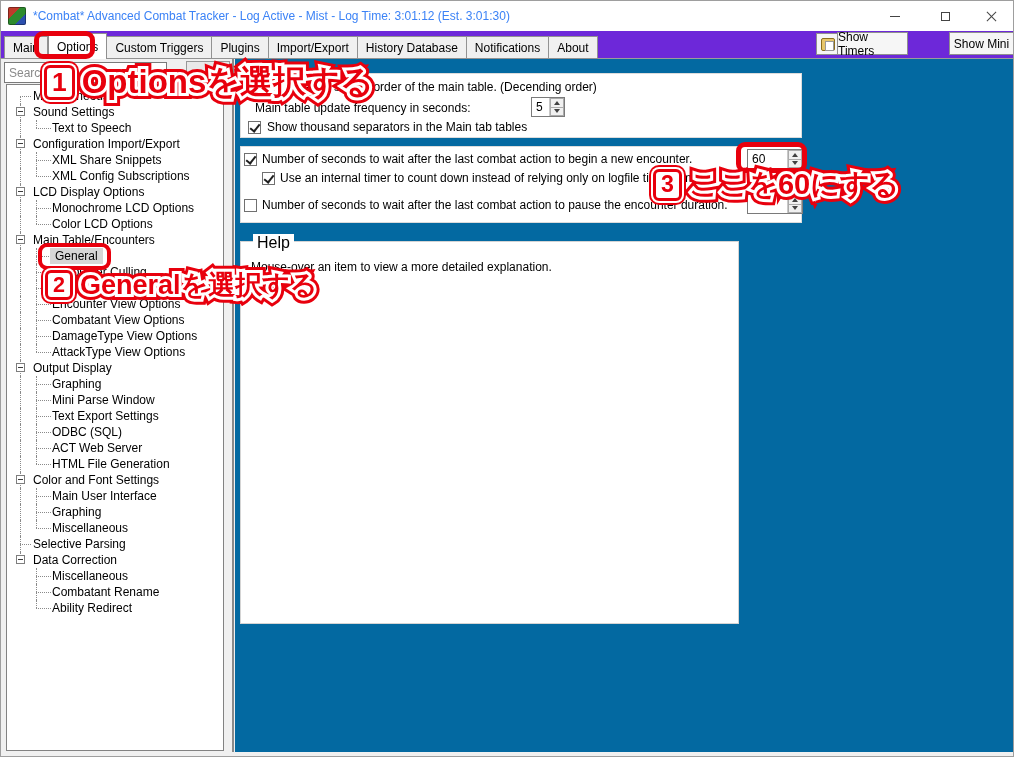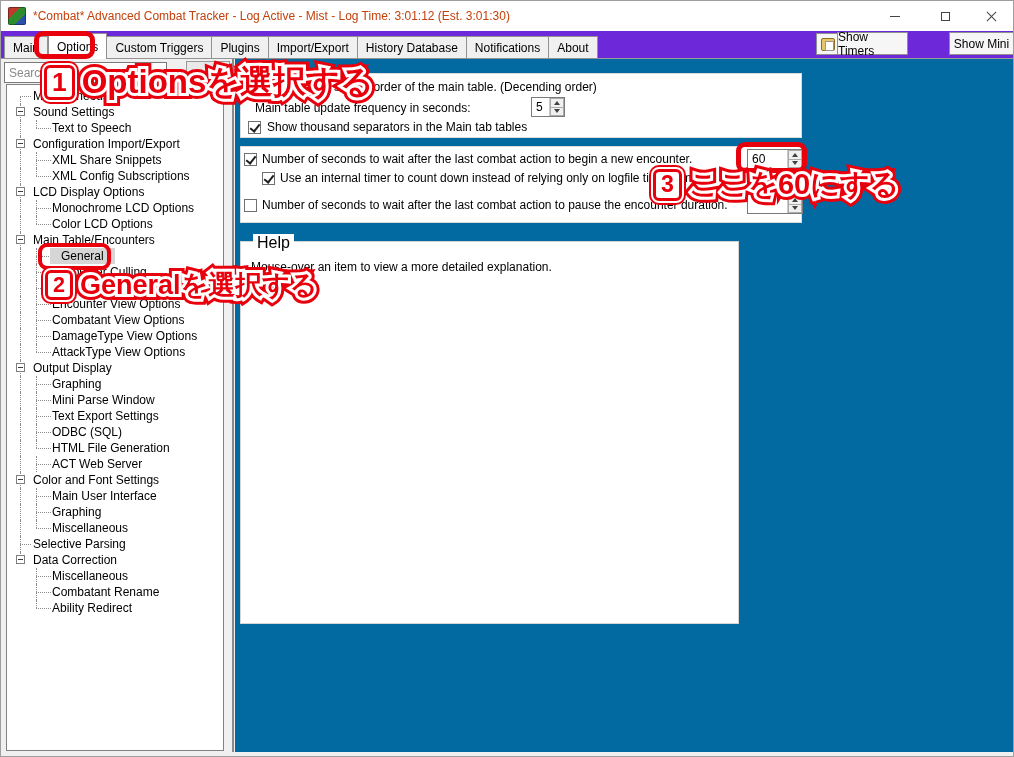--- a/index.html
+++ b/index.html
@@ -7,21 +7,21 @@
   body { font-family: "Liberation Sans", "DejaVu Sans", sans-serif; background:#f0f0f0; }
   :root { --red:#e8000d; }
 
   .window { position:relative; width:1014px; height:757px; background:#fff; border:1px solid #9e9e9e; overflow:hidden; }
 
   
   .titlebar { position:absolute; left:0; top:0; width:100%; height:30px; background:#fff; }
   .appicon { position:absolute; left:7px; top:6px; width:18px; height:18px; border-radius:2px;
              background:linear-gradient(135deg,#c03a2b 0 34%,#2e8b2e 34% 67%,#2b4fae 67% 100%);
              box-shadow:inset 0 0 0 1px rgba(0,0,0,.35); }
-  .wtitle { position:absolute; left:32px; top:0; line-height:30px; font-size:12px; color:#c2410c; white-space:nowrap; }
+  .wtitle { position:absolute; left:32px; top:0; line-height:30px; font-size:12px; color:#3b82f6; white-space:nowrap; }
   .capbtn { position:absolute; top:0; width:46px; height:30px; display:flex; align-items:center; justify-content:center; }
   .g-min { width:10px; height:1px; background:#444; }
   .g-max { width:9px; height:9px; border:1px solid #444; background:transparent; }
   .g-close { position:relative; width:11px; height:11px; }
   .g-close i { position:absolute; left:-1px; top:5px; width:13px; height:1px; background:#444; }
   .g-close i:first-child { transform:rotate(45deg); }
   .g-close i:last-child  { transform:rotate(-45deg); }
 
   
   .toolbar { position:absolute; left:0; top:30px; width:100%; height:28px; background:#6d28d9; border-bottom:1px solid #9b9b9b; }
@@ -54,21 +54,21 @@
   .vseg.half { bottom:8px; }
   .vseg.lower { top:8px; bottom:0; }
   .hstub { position:absolute; top:8px; height:0; border-top:1px dotted #8a8a8a; }
   .hstub.root { left:13px; width:11px; }
   .hstub.child { left:29px; width:15px; }
   .ebox { position:absolute; left:9px; top:3px; width:9px; height:9px; background:#fff; border:1px solid #7e7e7e; }
   .ebox .minus { position:absolute; left:1px; top:3px; width:5px; height:1px; background:#3c3c3c; }
   .tlabel { position:absolute; top:0; font-size:12px; color:#000; }
   .tlabel.lv0 { left:26px; }
   .tlabel.lv1 { left:45px; }
-  .tlabel.sel { left:43px; background:#d6d6d6; padding:0 11px; }
+  .tlabel.sel { left:43px; background:#d6d6d6; padding:0 5px; }
 
   
   .splitter { position:absolute; left:229px; top:58px; width:5px; height:693px; background:#f0f0f0; }
   .splitter::after { content:''; position:absolute; left:2px; top:0; bottom:0; width:2px; background:#8a8a8a; }
 
   
   .mainpanel { position:absolute; left:234px; top:58px; width:779px; height:693px; background:#0369a1; }
   .gbox { position:absolute; background:#fff; border:1px solid #dcdcdc; }
   #group1 { left:5px; top:14px; width:562px; height:65px; }
   #group2 { left:5px; top:87px; width:562px; height:77px; }
@@ -283,29 +283,29 @@
           <span class="tlabel lv1">Text Export Settings</span>
         </div>
         <div class="trow">
           <i class="vseg root "></i>
           <i class="vseg child "></i>
           <i class="hstub child"></i>
           <span class="tlabel lv1">ODBC (SQL)</span>
         </div>
         <div class="trow">
           <i class="vseg root "></i>
+          <i class="vseg child "></i>
+          <i class="hstub child"></i>
+          <span class="tlabel lv1">ACT Web Server</span>
+        </div>
+        <div class="trow">
+          <i class="vseg root "></i>
           <i class="vseg child half"></i>
           <i class="hstub child"></i>
           <span class="tlabel lv1">HTML File Generation</span>
-        </div>
-        <div class="trow">
-          <i class="vseg root "></i>
-          <i class="vseg child "></i>
-          <i class="hstub child"></i>
-          <span class="tlabel lv1">ACT Web Server</span>
         </div>
         <div class="trow">
           <i class="vseg root "></i>
           <i class="ebox">
             <i class="minus"></i>
           </i>
           <span class="tlabel lv0">Color and Font Settings</span>
         </div>
         <div class="trow">
           <i class="vseg root "></i>

